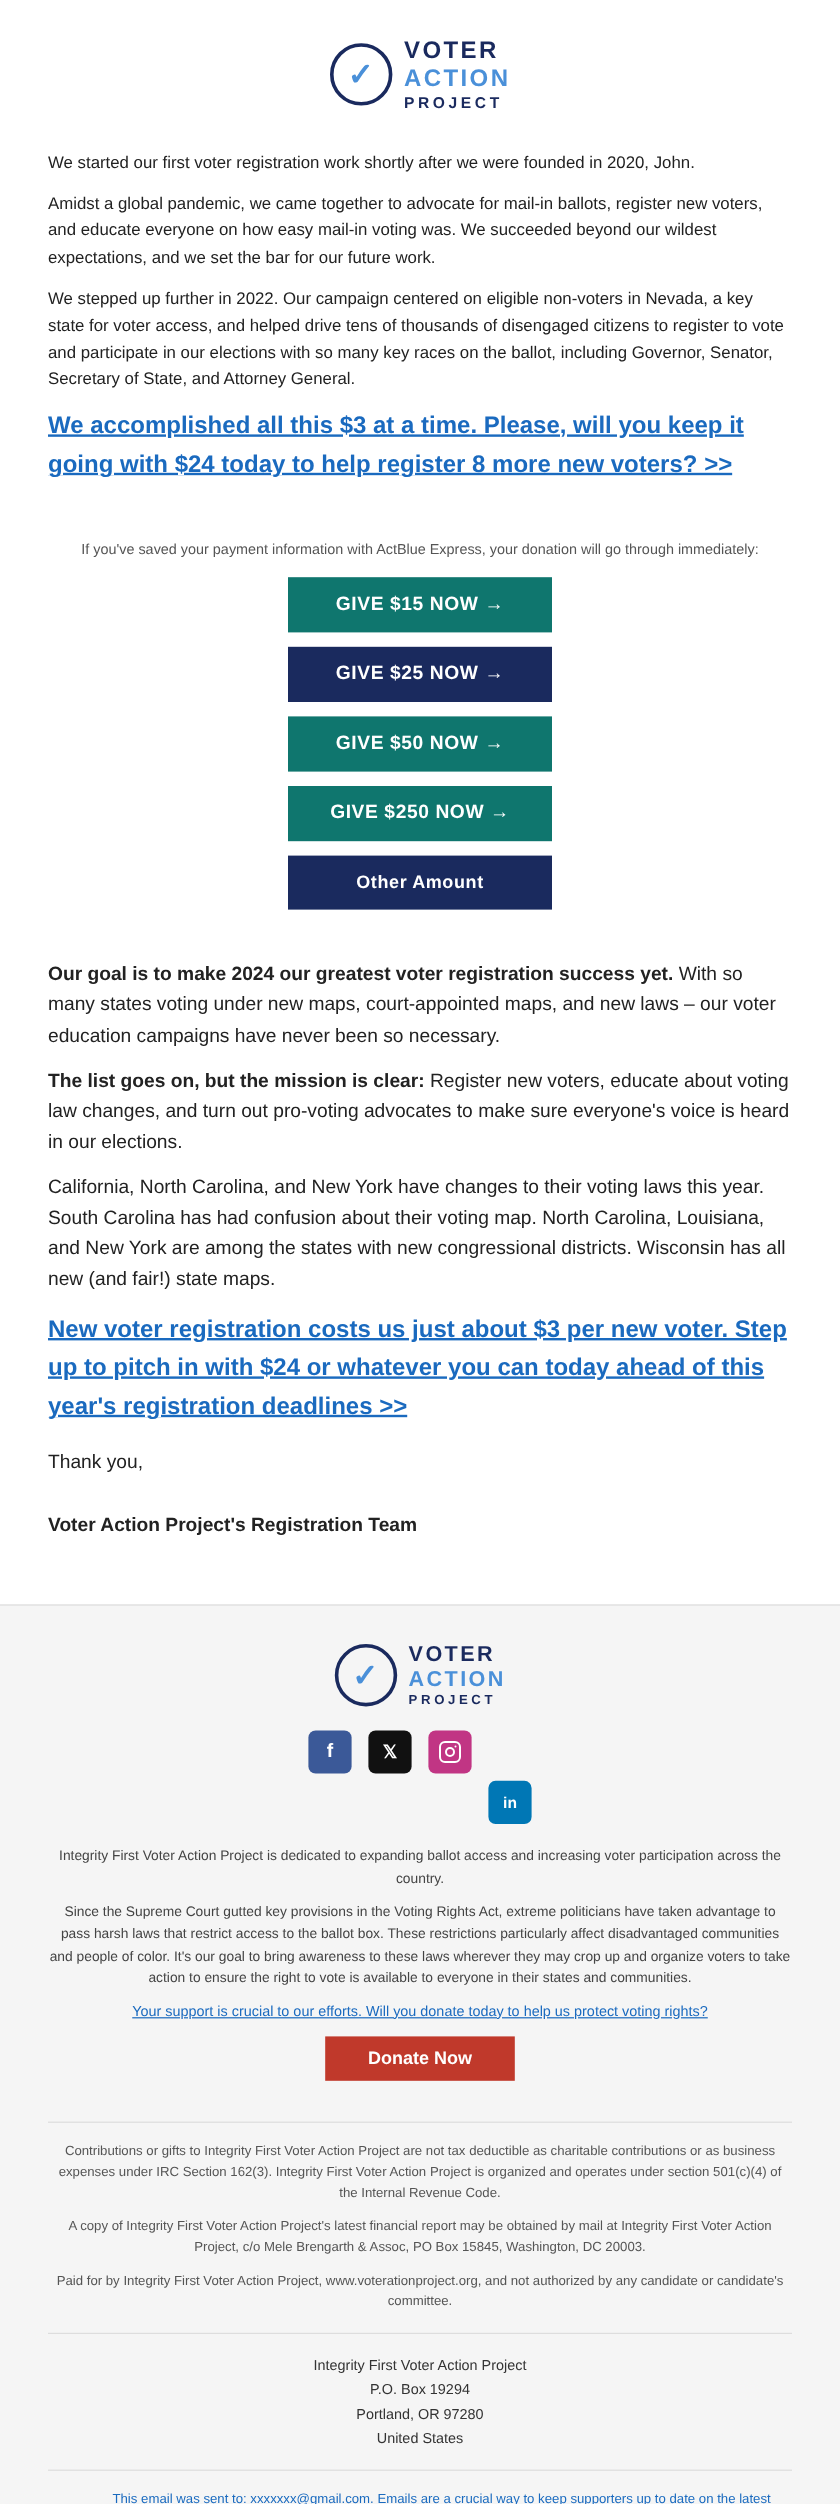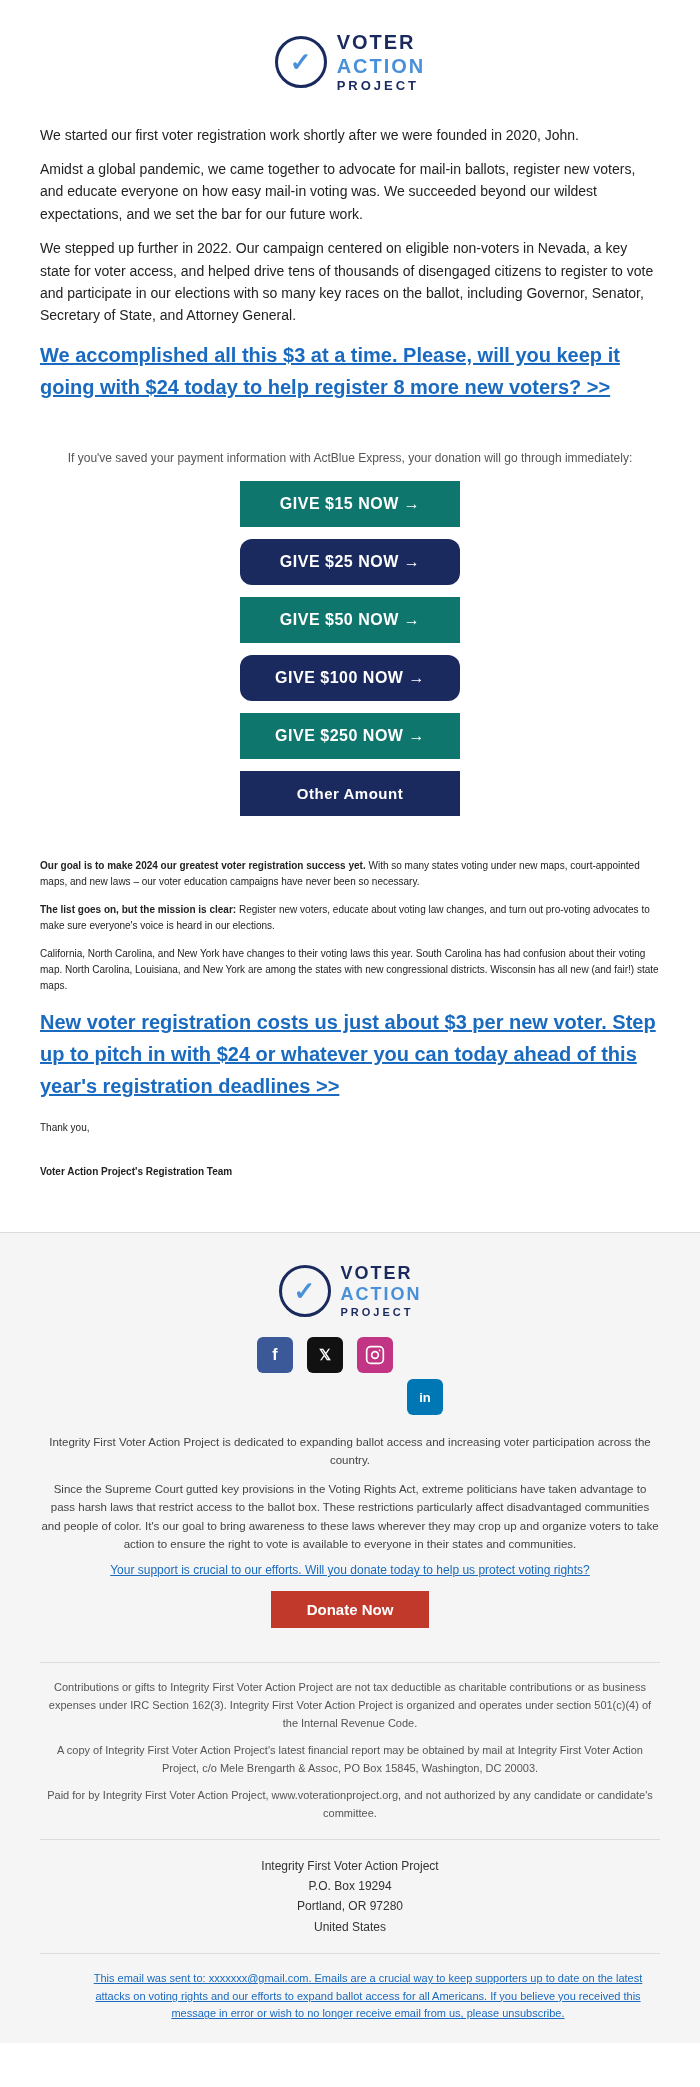--- a/index.html
+++ b/index.html
@@ -105,34 +105,33 @@
       border: none;
       cursor: pointer;
       letter-spacing: 0.5px;
       text-align: center;
     }
     .btn-light-blue {
       background-color: #0f766e;
     }
     .btn-dark-blue {
       background-color: #1a2a5e;
-      border-radius: 12px;
     }
     .btn-other {
       background-color: #1a2a5e;
       font-size: 15px;
     }
     
     .lower-content {
       padding: 10px 40px 20px;
     }
     .lower-content p {
       margin-bottom: 12px;
       line-height: 1.6;
-      font-size: 10px;
+      font-size: 16px;
     }
     .lower-content .cta-link {
       color: #1a6abf;
     }
     
     .footer {
       background: #f5f5f5;
       padding: 30px 40px 20px;
       text-align: center;
       border-top: 1px solid #ddd;
@@ -243,21 +242,20 @@
       <strong>We stepped up further in 2022.</strong><span> Our campaign centered on eligible non-voters in Nevada, a key state for voter access, and helped drive tens of thousands of disengaged citizens to register to vote and participate in our elections with so many key races on the ballot, including Governor, Senator, Secretary of State, and Attorney General.</span>
     </p>
     <a class="cta-link" href="#">We accomplished all this $3 at a time. Please, will you keep it going with $24 today to help register 8 more new voters? &gt;&gt;</a>
   </div>
 
   <div class="donation-section">
     <p class="actblue-note">If you've saved your payment information with ActBlue Express, your donation will go through immediately:</p>
     <button class="btn-donate btn-light-blue">GIVE $15 NOW →</button>
     <button class="btn-donate btn-dark-blue">GIVE $25 NOW →</button>
     <button class="btn-donate btn-light-blue">GIVE $50 NOW →</button>
-    <button class="btn-donate btn-dark-blue">GIVE $100 NOW →</button>
     <button class="btn-donate btn-light-blue">GIVE $250 NOW →</button>
     <button class="btn-donate btn-other">Other Amount</button>
   </div>
 
   <div class="lower-content">
     <p>
       <strong>Our goal is to make 2024 our greatest voter registration success yet.</strong><span> With so many states voting under new maps, court-appointed maps, and new laws – our voter education campaigns have never been so necessary.</span>
     </p>
     <p>
       <strong>The list goes on, but the mission is clear:</strong><span> Register new voters, educate about voting law changes, and turn out pro-voting advocates to make sure everyone's voice is heard in our elections.</span>

